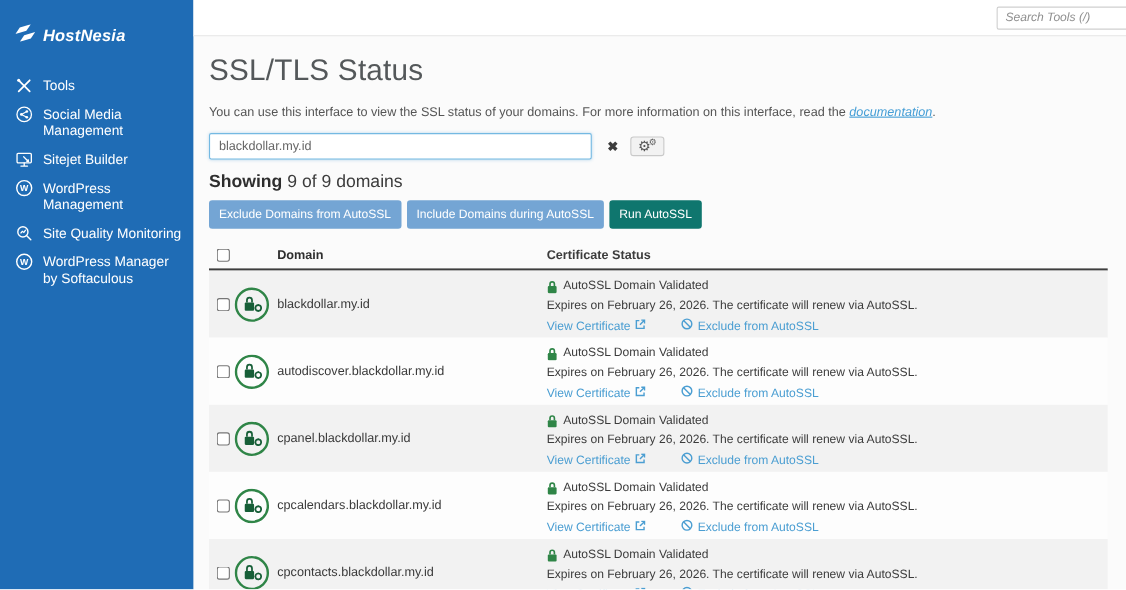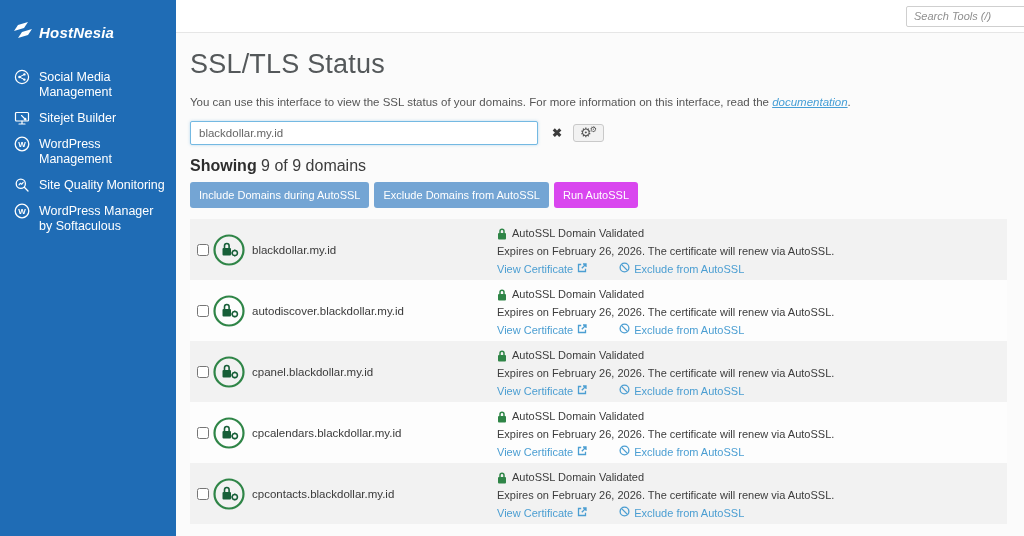--- a/index.html
+++ b/index.html
@@ -33,21 +33,21 @@
   .gear-btn { margin-left: 7px; background: #f2f2f2; border: 1px solid #c9c9c9; border-radius: 3px; padding: 1px 6px 2px 6px; cursor: pointer; color: #555; line-height: 1; }
   .gear-big { font-size: 13px; }
   .gear-small { font-size: 8px; vertical-align: super; margin-left: -2px; }
 
   .showing { margin-top: 12px; font-size: 16px; color: #3c3c3c; }
   .showing b { color: #2e2e2e; }
 
   .btn-row { margin-top: 7px; display: flex; gap: 5px; }
   .btn { height: 26px; border: none; border-radius: 3px; color: #fff; font-size: 11px; padding: 0 9px; cursor: pointer; font-family: "Liberation Sans", sans-serif; white-space: nowrap; }
   .btn.dim { background: #74a5d4; }
-  .btn.solid { background: #d946ef; }
+  .btn.solid { background: #0f766e; }
 
   
   .tbl { margin-top: 11px; width: 817px; }
   .thead { display: flex; align-items: center; height: 27px; border-bottom: 2px solid #3e3e3e; font-size: 11.5px; font-weight: bold; color: #2e2e2e; }
   .trow { display: flex; align-items: stretch; min-height: 61px; }
   .trow.odd { background: #f2f2f2; }
   .trow.even { background: #fdfdfd; }
   .cell-check { width: 22px; min-width: 22px; padding-left: 7px; display: flex; align-items: center; }
   .thead .cell-check input, .trow .cell-check input { width: 12px; height: 12px; cursor: pointer; }
   .cell-icon { width: 40px; min-width: 40px; display: flex; align-items: center; justify-content: flex-start; padding-left: 1px; }
@@ -73,20 +73,30 @@
         <svg width="18" height="16" viewBox="0 0 18 16">
           <polygon points="4,3 14,0 10,6 0,9" fill="#fff"></polygon>
           <polygon points="8,10 18,7 14,13 4,16" fill="#fff"></polygon>
         </svg>
       </span>
       <span class="logo-text">HostNesia</span>
     </div>
     <div class="snav">
       <div class="sitem">
         <span class="sicon">
+          <svg width="16" height="16" viewBox="0 0 16 16" fill="none" stroke="#fff" stroke-width="1.6" stroke-linecap="round">
+            <path d="M3 3 L13 13"></path>
+              <path d="M13 3 L3 13"></path>
+              <circle cx="3" cy="3" r="1.4" fill="#fff" stroke="none"></circle>
+          </svg>
+        </span>
+        <span class="slabel">Tools</span>
+      </div>
+      <div class="sitem">
+        <span class="sicon">
           <svg width="16" height="16" viewBox="0 0 16 16" fill="none" stroke="#fff" stroke-width="1.2">
             <circle cx="8" cy="8" r="6.6"></circle>
             <circle cx="5.4" cy="8" r="1.2" fill="#fff" stroke="none"></circle>
             <circle cx="10.4" cy="5.4" r="1.2" fill="#fff" stroke="none"></circle>
             <circle cx="10.4" cy="10.6" r="1.2" fill="#fff" stroke="none"></circle>
             <path d="M5.4 8 L10.4 5.4 M5.4 8 L10.4 10.6" stroke-width="1"></path>
           </svg>
         </span>
         <span class="slabel">Social Media Management</span>
       </div>
@@ -143,26 +153,34 @@
 
       <div class="filter-row">
         <input class="filter-input" type="text" value="blackdollar.my.id" style="">
         <button class="clear-btn"><span>✖</span></button>
         <button class="gear-btn"><span class="gear-big">⚙</span><span class="gear-small">⚙</span></button>
       </div>
 
       <div class="showing"><b>Showing</b><span> 9 of 9 domains</span></div>
 
       <div class="btn-row">
+        <button class="btn dim">Exclude Domains from AutoSSL</button>
         <button class="btn dim">Include Domains during AutoSSL</button>
-        <button class="btn dim">Exclude Domains from AutoSSL</button>
         <button class="btn solid">Run AutoSSL</button>
       </div>
 
       <div class="tbl">
+        <div class="thead">
+          <div class="cell-check">
+              <input type="checkbox" style="">
+            </div>
+          <div class="cell-icon"></div>
+          <div class="cell-domain">Domain</div>
+          <div class="cell-status">Certificate Status</div>
+        </div>
 
         <div class="trow odd">
           <div class="cell-check">
               <input type="checkbox" style="">
             </div>
           <div class="cell-icon">
               <span class="badge-circle">
             <svg width="32" height="32" viewBox="0 0 32 32">
                   <circle cx="16" cy="16" r="14.5" fill="none" stroke="#2f8547" stroke-width="2.2"></circle>
                   <rect x="9.5" y="14" width="8.5" height="7.5" rx="1" fill="#175f38"></rect>

